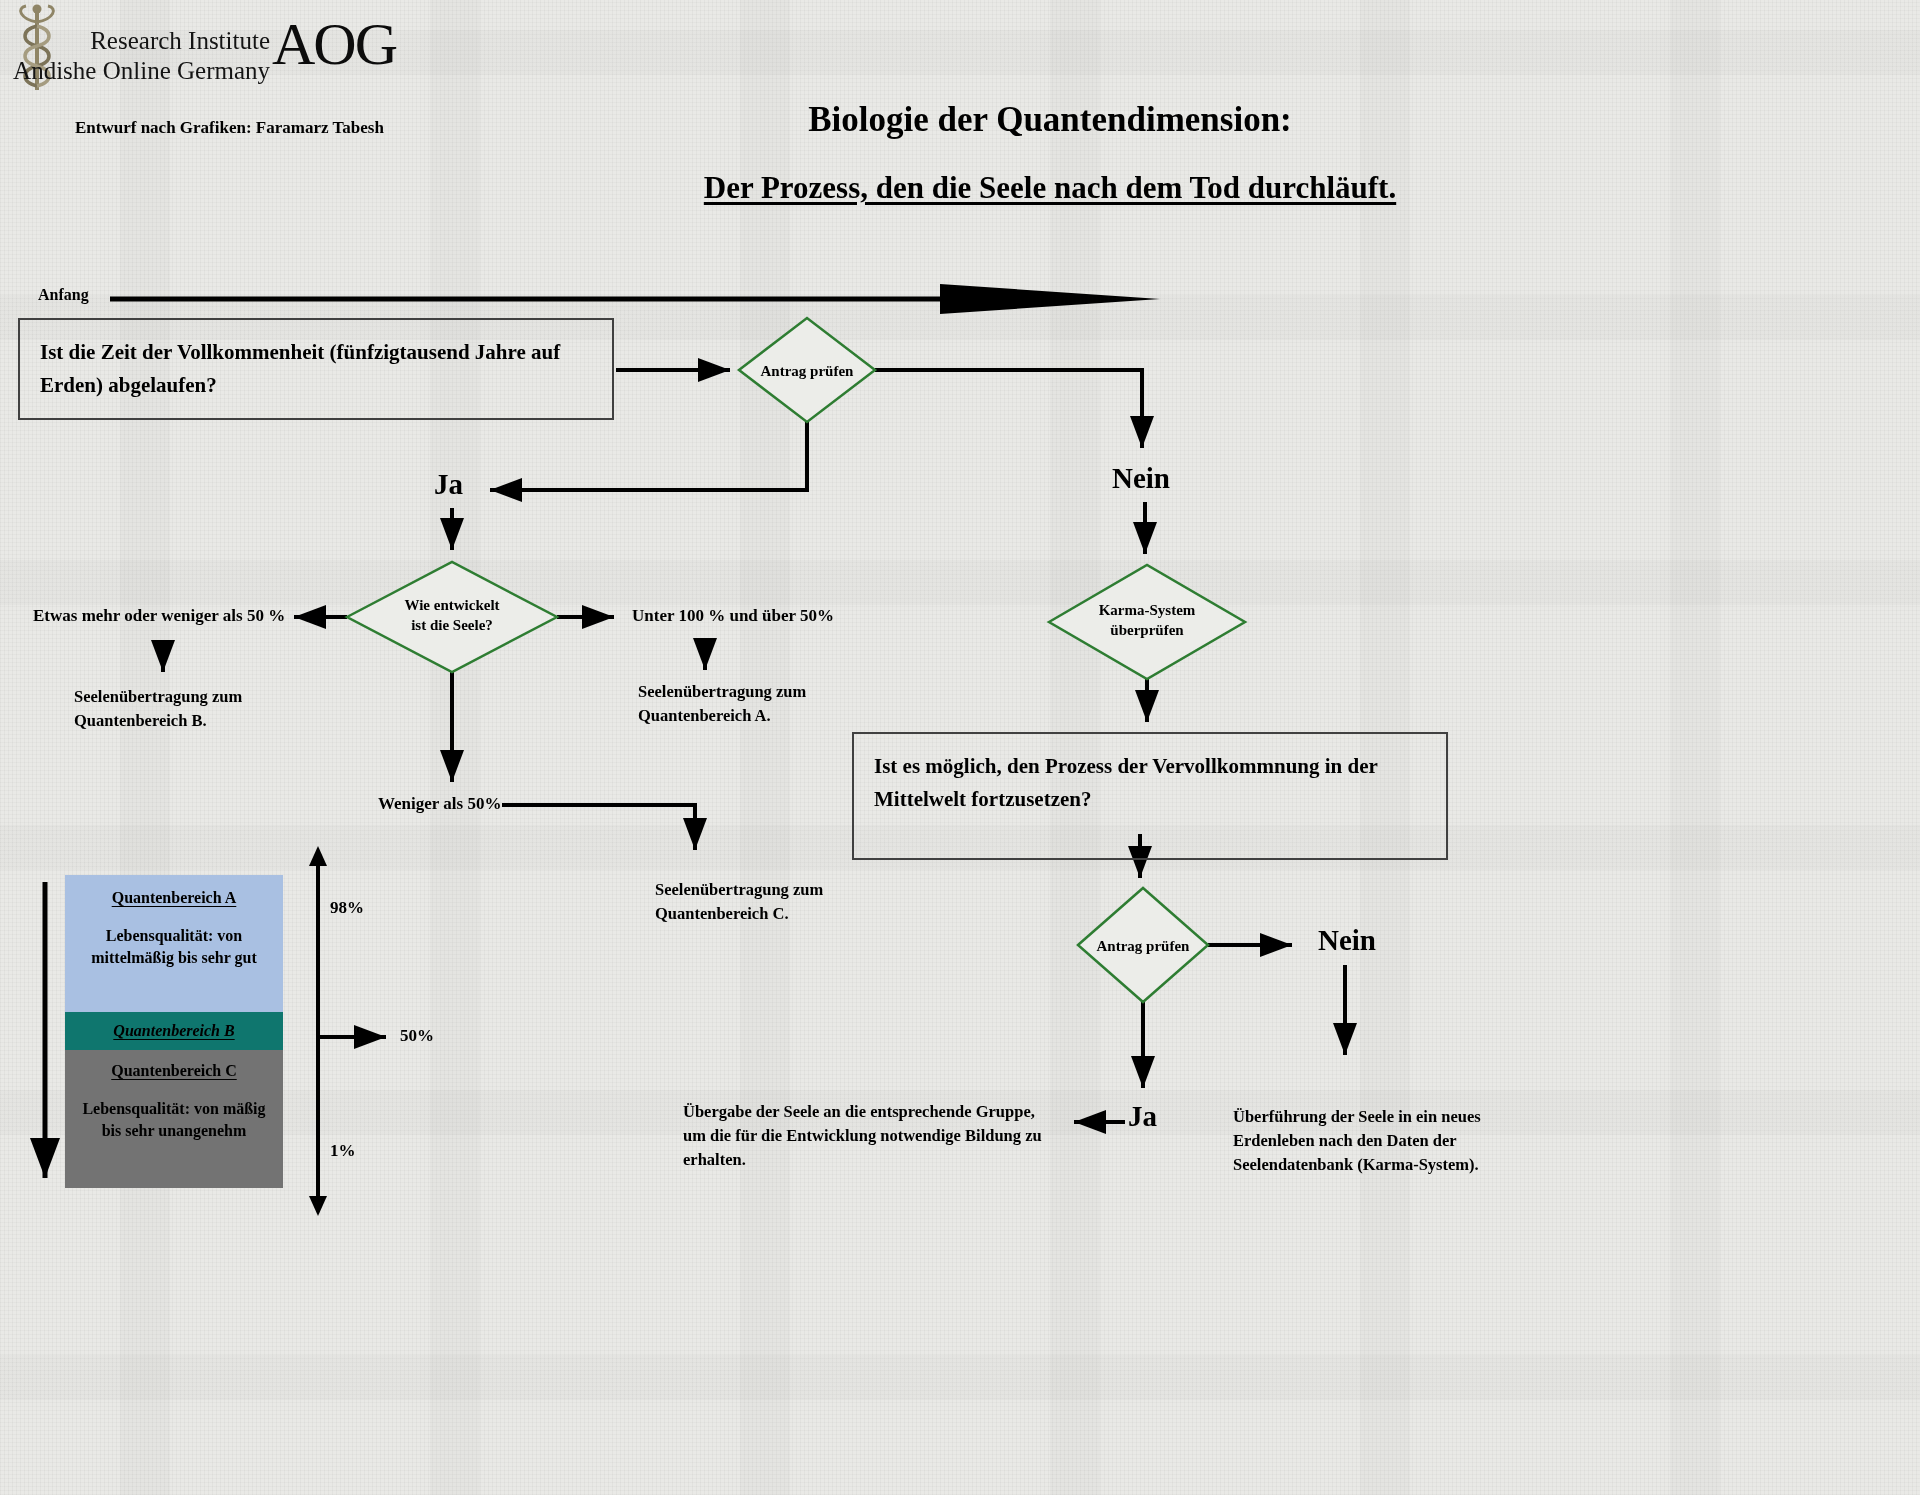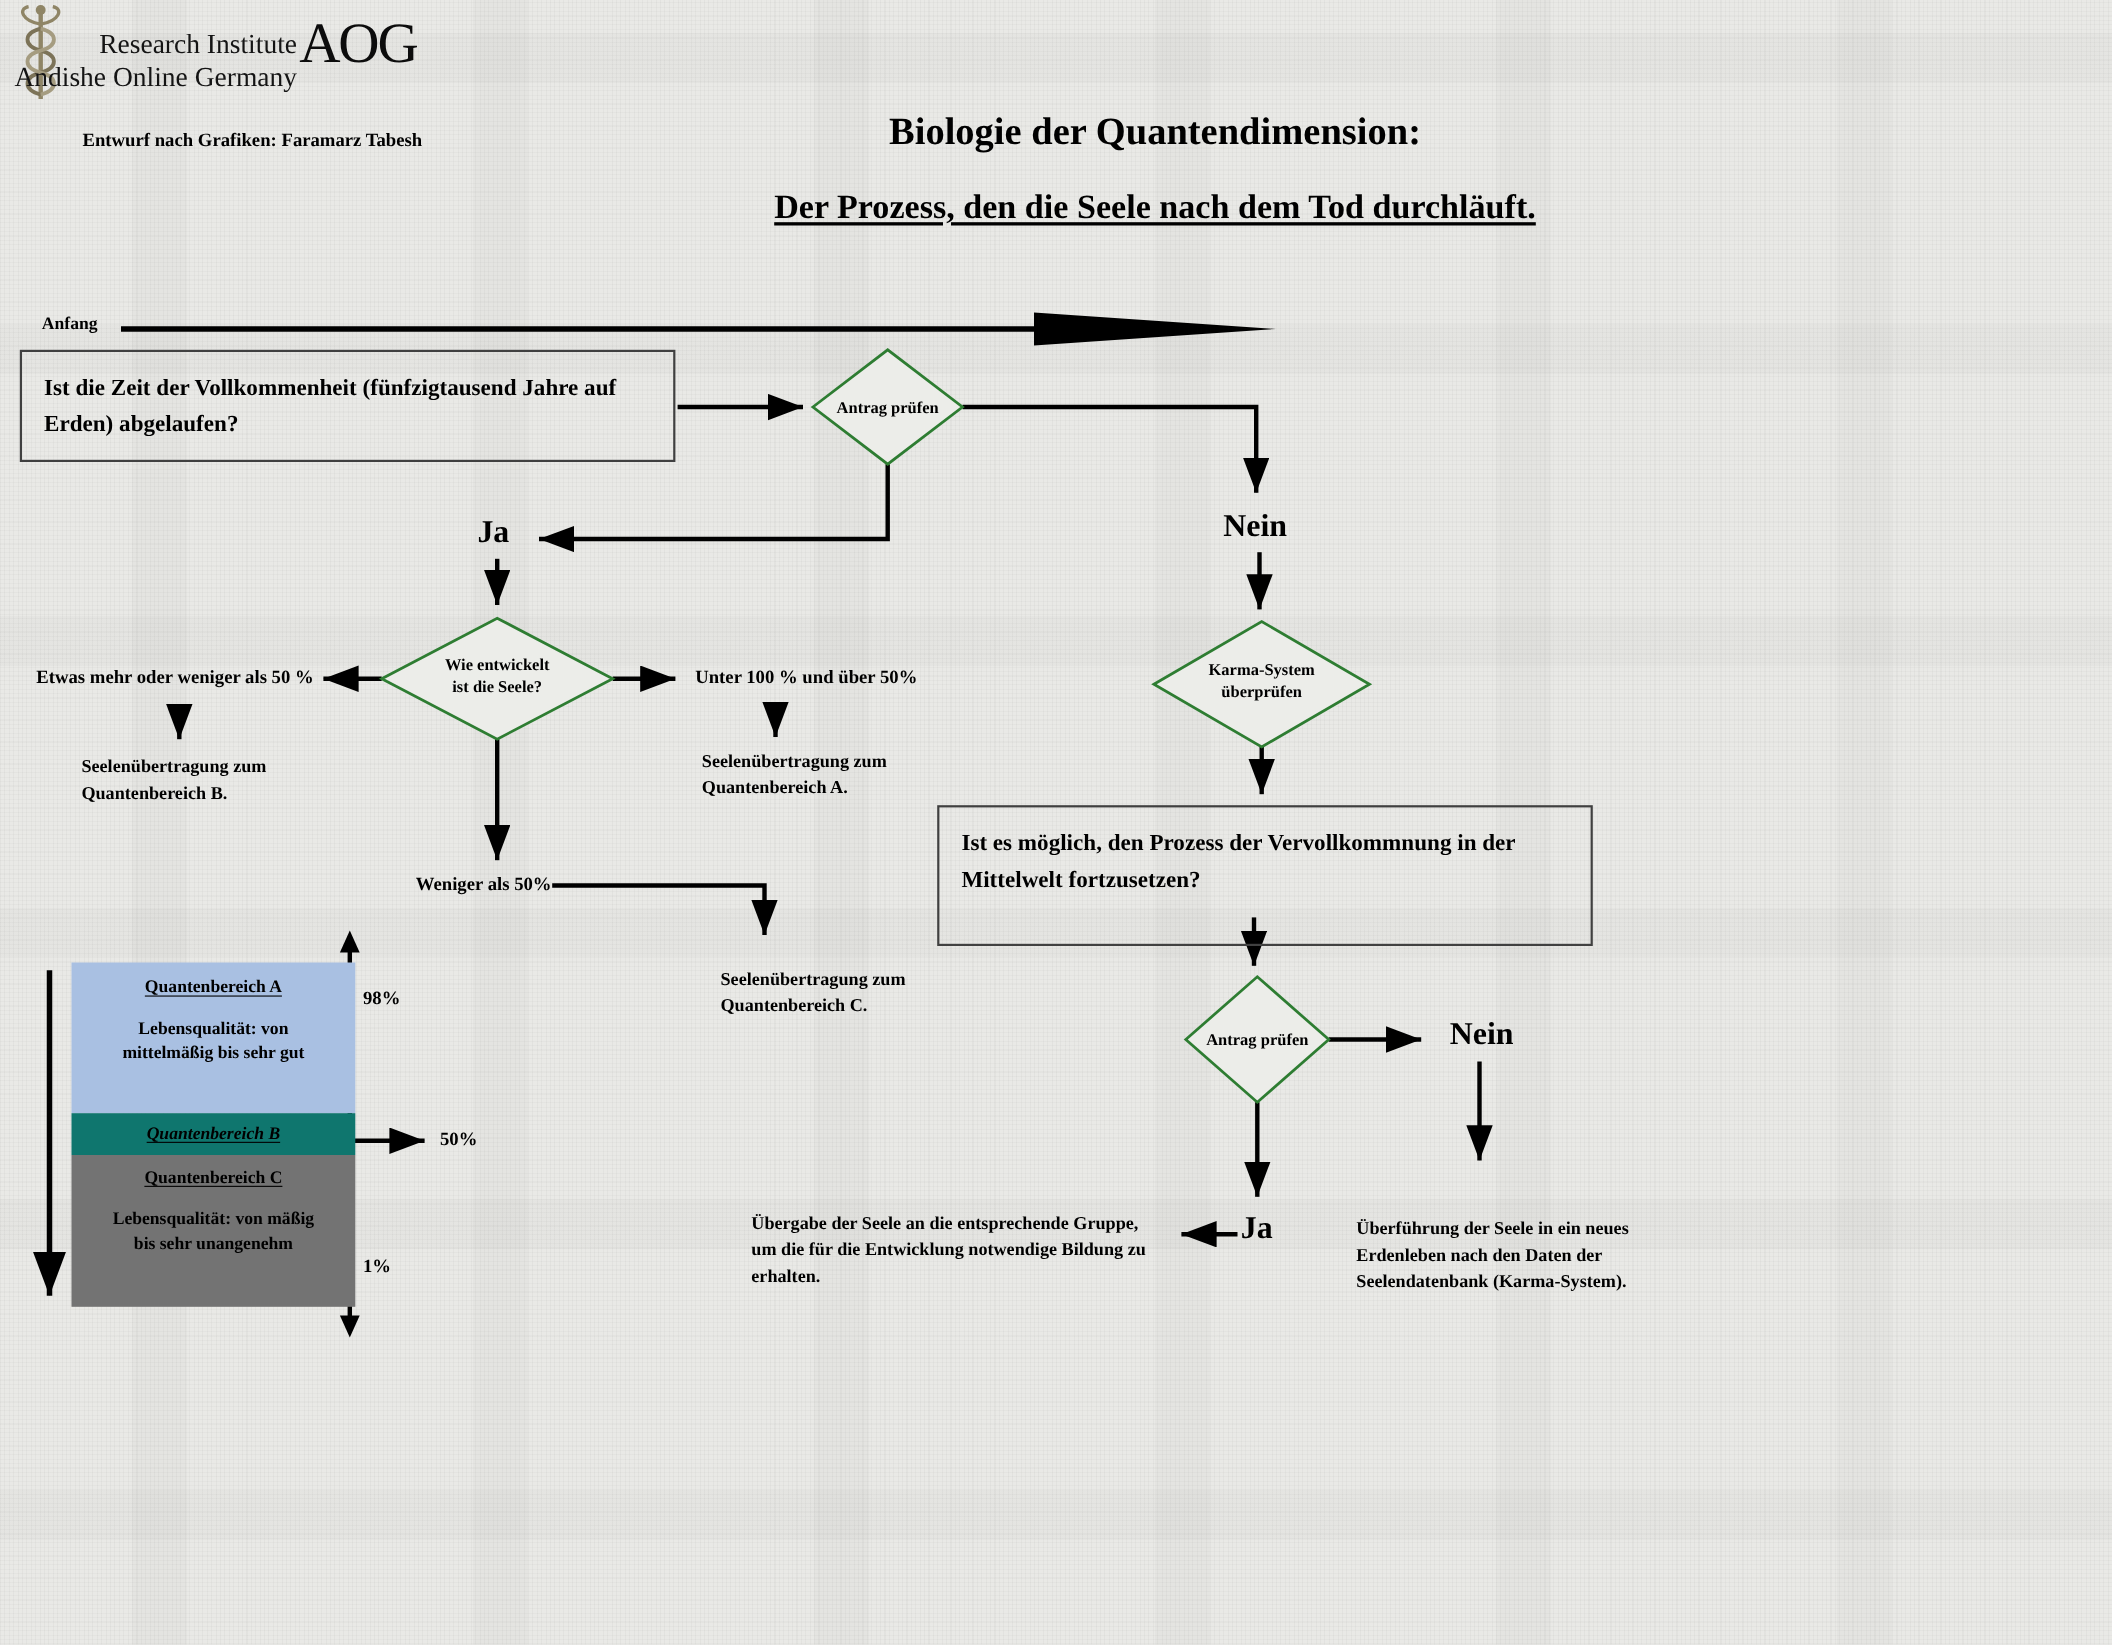--- a/index.html
+++ b/index.html
@@ -13,35 +13,35 @@
       repeating-linear-gradient(90deg, transparent 0 120px, rgba(0,0,0,0.025) 120px 170px, transparent 170px 310px),
       repeating-linear-gradient(0deg, transparent 0 95px, rgba(0,0,0,0.02) 95px 140px, transparent 140px 265px);
   }
   .canvas{position:relative;width:1920px;height:1495px;border-radius:21px;}
   .overlay{position:absolute;left:0;top:0;z-index:1;}
   .abs{position:absolute;z-index:2;}
   .lbl{position:absolute;z-index:3;font-weight:bold;color:#000;}
   .nowrap{white-space:nowrap;}
   .center{text-align:center;}
   .inst{font-size:25px;line-height:1.18;text-align:right;color:#141414;}
-  .aog{font-size:52px;line-height:1;letter-spacing:-2px;color:#0c0c0c;}
+  .aog{font-size:60px;line-height:1;letter-spacing:-2px;color:#0c0c0c;}
   .credit{font-size:17px;font-weight:bold;}
   .title1{font-size:35px;font-weight:bold;}
   .title2{font-size:31px;font-weight:bold;text-decoration:underline;text-underline-offset:4px;}
   .qbox{
     position:absolute;z-index:2;border:2px solid #404040;
     font-size:21px;font-weight:bold;line-height:1.55;
     padding:16px 20px;box-sizing:border-box;
   }
   .dlabel{font-size:15px;line-height:1.35;text-align:center;}
   .small{font-size:17px;}
   .result{font-size:16.5px;line-height:1.45;}
   .janein-big{font-size:29px;}
   .chart{position:absolute;z-index:2;left:65px;top:875px;width:250px;}
-  .region{box-sizing:border-box;width:258px;text-align:center;font-weight:bold;font-size:16px;}
+  .region{box-sizing:border-box;width:218px;text-align:center;font-weight:bold;font-size:16px;}
   .region .rtitle{text-decoration:underline;text-underline-offset:3px;}
   .region-a{background:#a9c0e2;height:137px;padding-top:14px;}
   .region-b{background:#0f766e;height:38px;display:flex;align-items:center;justify-content:center;font-style:italic;}
   .region-c{background:#737373;height:138px;padding-top:12px;}
   .rdesc{margin:18px auto 0;width:205px;line-height:1.4;}
 </style>
 </head>
 <body>
 
 <div class="canvas">

